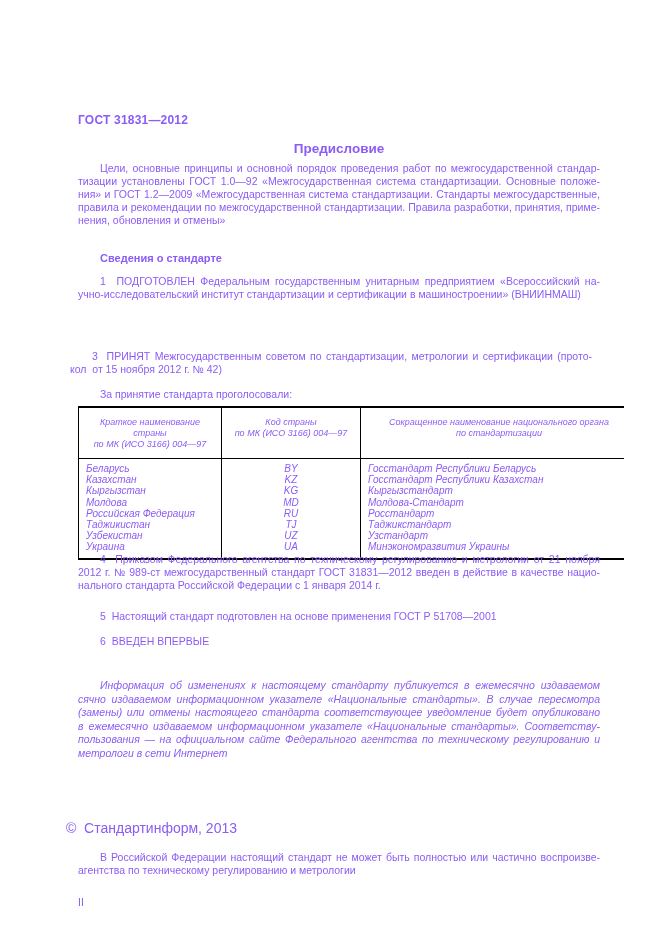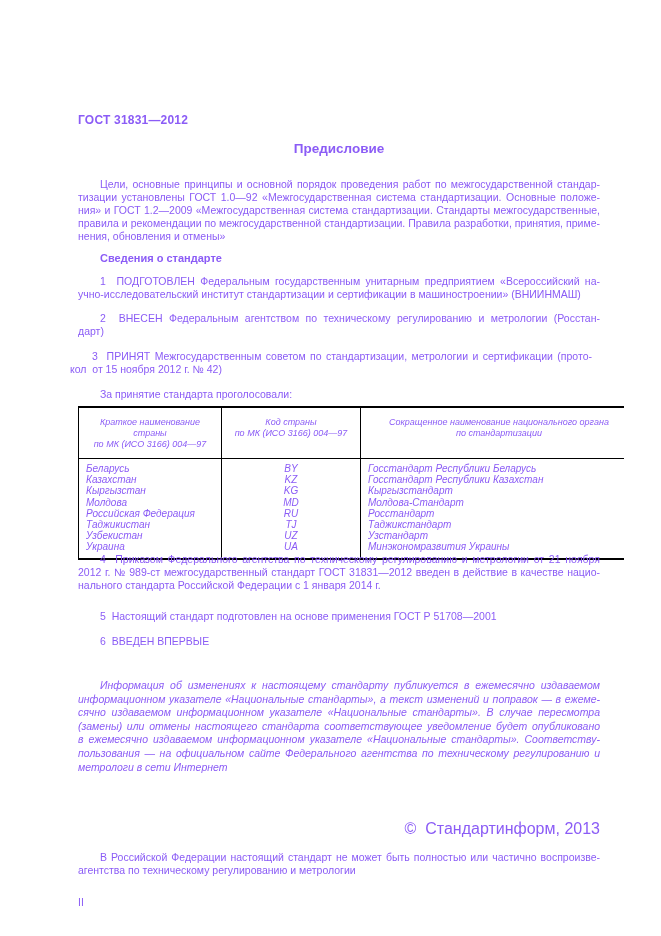--- a/index.html
+++ b/index.html
@@ -28,21 +28,21 @@
   }
   .body-text { font-size: 10.5px; line-height: 13px; }
   .ln { white-space: pre-wrap; }
   .just .ln {
     text-align: justify;
     text-align-last: justify;
   }
   .just .ln:last-child { text-align-last: auto; }
   .ind .ln:first-child { text-indent: 22px; }
 
-  .intro { left: 78px; top: 130px; width: 522px; }
+  .intro { left: 78px; top: 114px; width: 522px; }
   .section-heading {
     left: 100px; top: 204px;
     font-size: 11px; font-weight: bold;
   }
   .item-1 { left: 78px; top: 227px; width: 522px; }
   .item-2 { left: 78px; top: 264px; width: 522px; }
   .item-3 { left: 70px; top: 302px; width: 522px; }
   .vote-caption { left: 100px; top: 340px; font-size: 10.5px; }
 
   
@@ -74,22 +74,22 @@
 
   .item-4 { left: 78px; top: 505px; width: 522px; }
   .item-5 { left: 78px; top: 562px; width: 522px; }
   .item-6 { left: 78px; top: 587px; width: 522px; }
 
   .notice {
     left: 78px; top: 631px; width: 522px;
     font-style: italic; font-size: 10.5px; line-height: 13.6px;
   }
   .copyright {
-    left: 78px; top: 772px; width: 522px;
-    text-align: right; font-size: 16px;
+    left: 66px; top: 772px; width: 522px;
+    text-align: left; font-size: 14px;
   }
   .restriction { left: 78px; top: 803px; width: 522px; }
   .page-number { left: 78px; top: 848px; font-size: 10.5px; }
 </style>
 </head>
 <body>
 
 <div class="page">
 
   <div class="abs doc-code">ГОСТ 31831—2012</div>
@@ -102,24 +102,20 @@
       <div class="ln">ния» и ГОСТ 1.2—2009 «Межгосударственная система стандартизации. Стандарты межгосударственные,</div>
       <div class="ln">правила и рекомендации по межгосударственной стандартизации. Правила разработки, принятия, приме-</div>
       <div class="ln">нения, обновления и отмены»</div>
     </div>
 
   <div class="abs section-heading">Сведения о стандарте</div>
 
   <div class="abs item-1 body-text just ind">
       <div class="ln">1&nbsp; ПОДГОТОВЛЕН Федеральным государственным унитарным предприятием «Всероссийский на-</div>
       <div class="ln">учно-исследовательский институт стандартизации и сертификации в машиностроении» (ВНИИНМАШ)</div>
-    </div>
-  <div class="abs item-2 body-text just ind">
-      <div class="ln">2&nbsp; ВНЕСЕН Федеральным агентством по техническому регулированию и метрологии (Росстан-</div>
-      <div class="ln">дарт)</div>
     </div>
   <div class="abs item-3 body-text just ind">
       <div class="ln">3&nbsp; ПРИНЯТ Межгосударственным советом по стандартизации, метрологии и сертификации (прото-</div>
       <div class="ln">кол&nbsp; от 15 ноября 2012 г. № 42)</div>
     </div>
 
   <div class="abs vote-caption">За принятие стандарта проголосовали:</div>
 
   <div class="abs vote-table-wrap">
     <table class="vote">
@@ -183,21 +179,20 @@
     </div>
   <div class="abs item-5 body-text ind">
       <div class="ln">5&nbsp; Настоящий стандарт подготовлен на основе применения ГОСТ Р 51708—2001</div>
     </div>
   <div class="abs item-6 body-text ind">
       <div class="ln">6&nbsp; ВВЕДЕН ВПЕРВЫЕ</div>
     </div>
 
   <div class="abs notice just ind">
       <div class="ln">Информация об изменениях к настоящему стандарту публикуется в ежемесячно издаваемом</div>
-      <div class="ln">информационном указателе «Национальные стандарты», а текст изменений и поправок — в ежеме-</div>
       <div class="ln">сячно издаваемом информационном указателе «Национальные стандарты». В случае пересмотра</div>
       <div class="ln">(замены) или отмены настоящего стандарта соответствующее уведомление будет опубликовано</div>
       <div class="ln">в ежемесячно издаваемом информационном указателе «Национальные стандарты». Соответству-</div>
       <div class="ln">пользования — на официальном сайте Федерального агентства по техническому регулированию и</div>
       <div class="ln">метрологи в сети Интернет</div>
     </div>
 
   <div class="abs copyright">©&nbsp; Стандартинформ, 2013</div>
 
   <div class="abs restriction body-text just ind">

